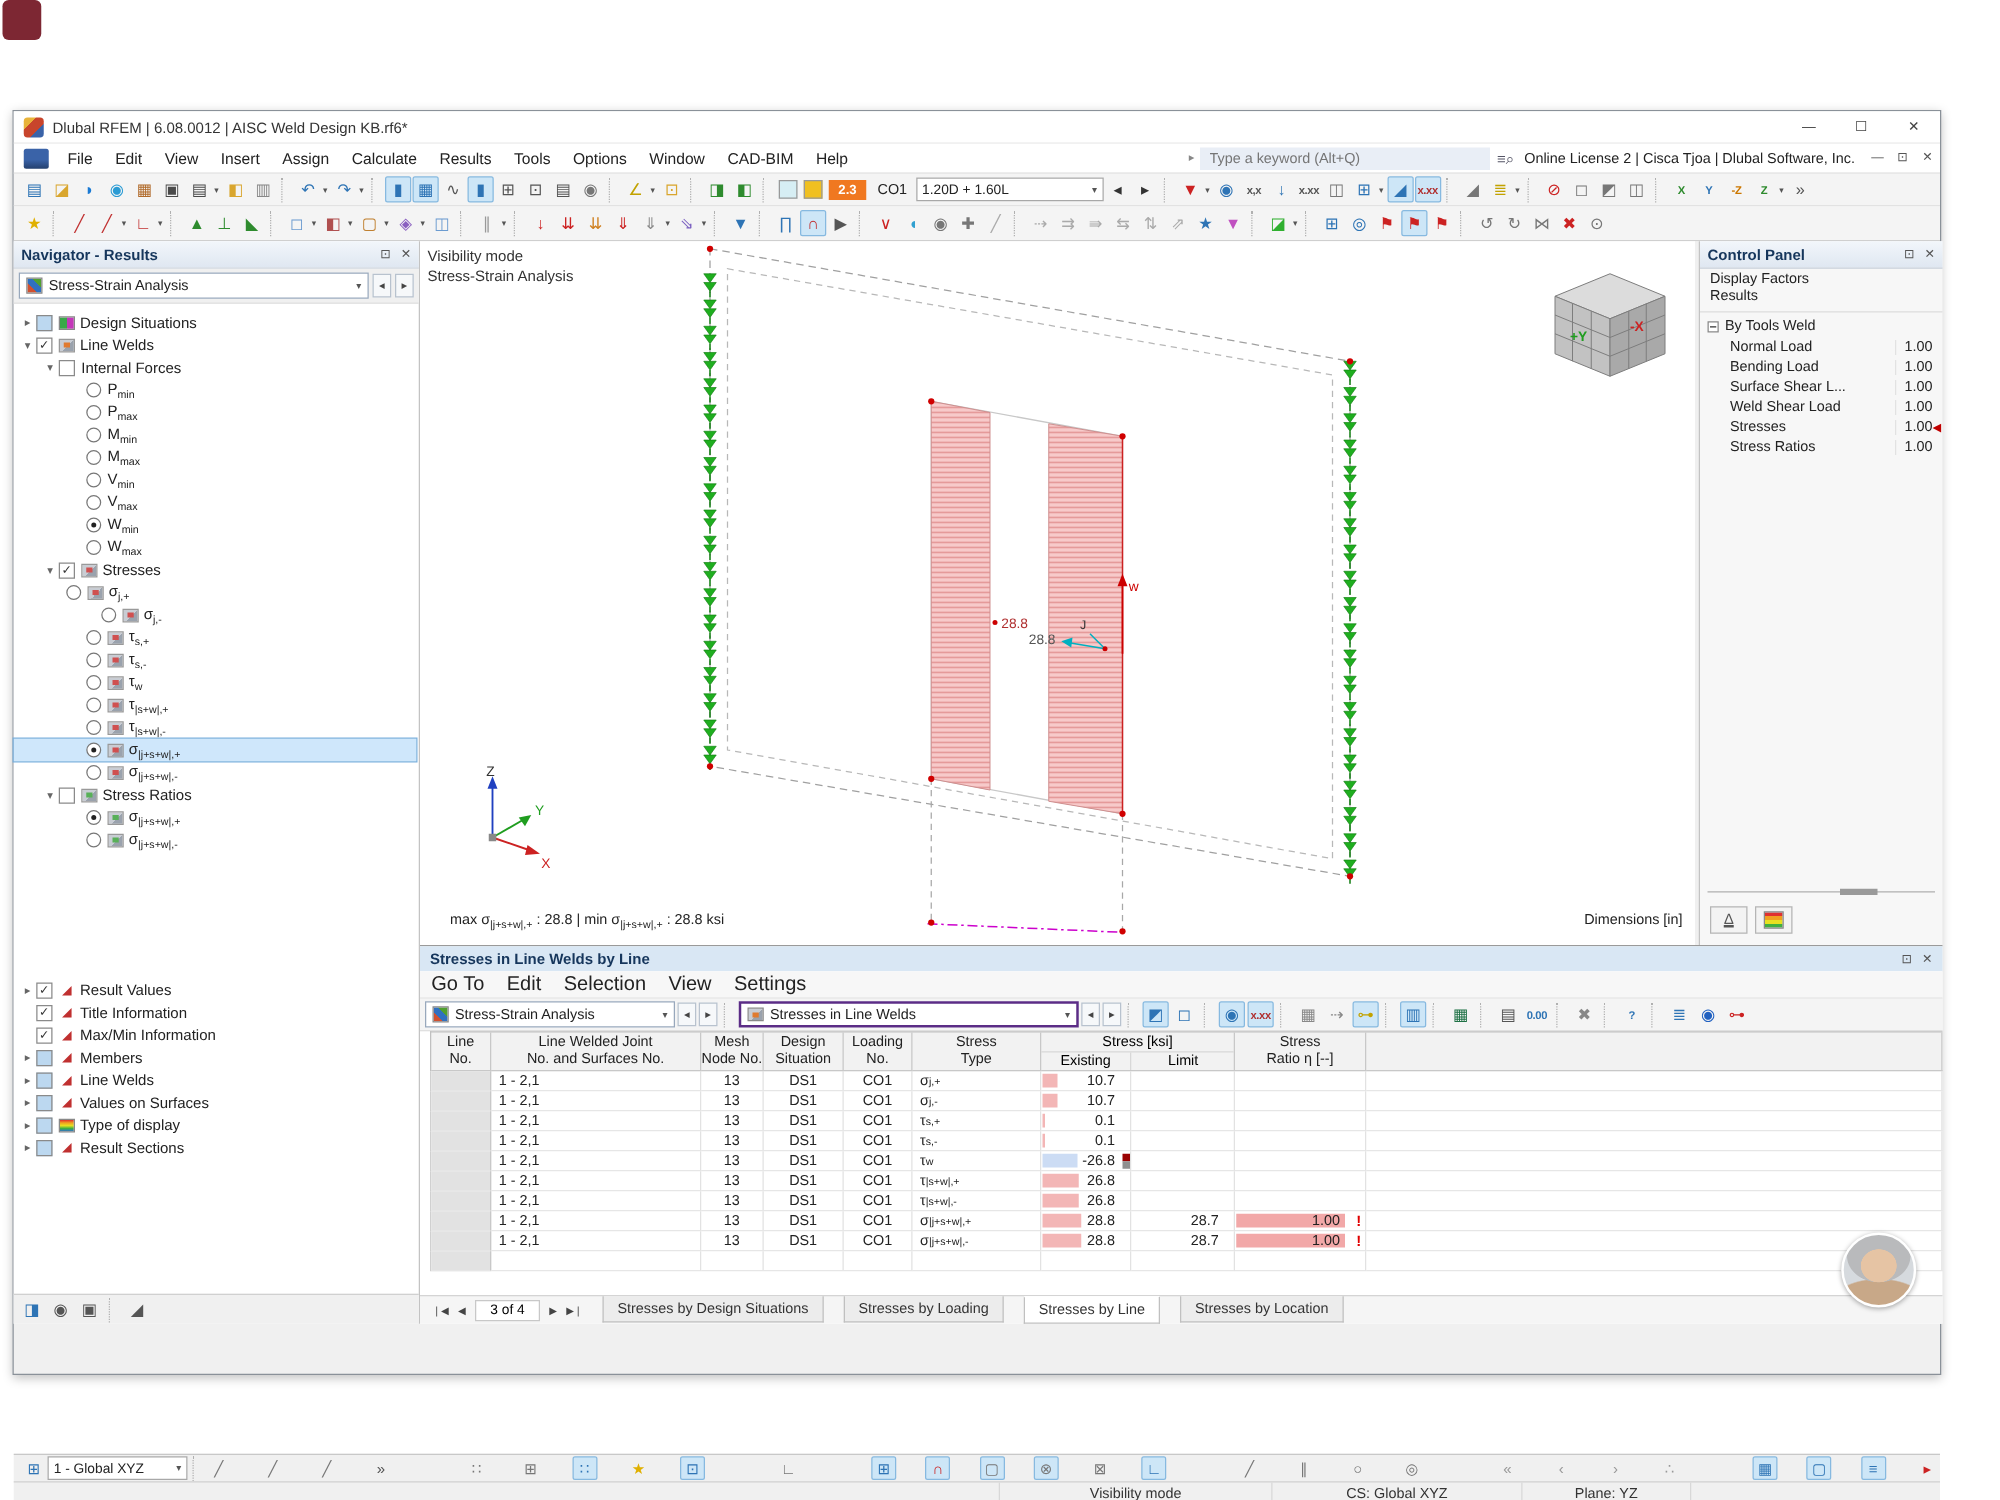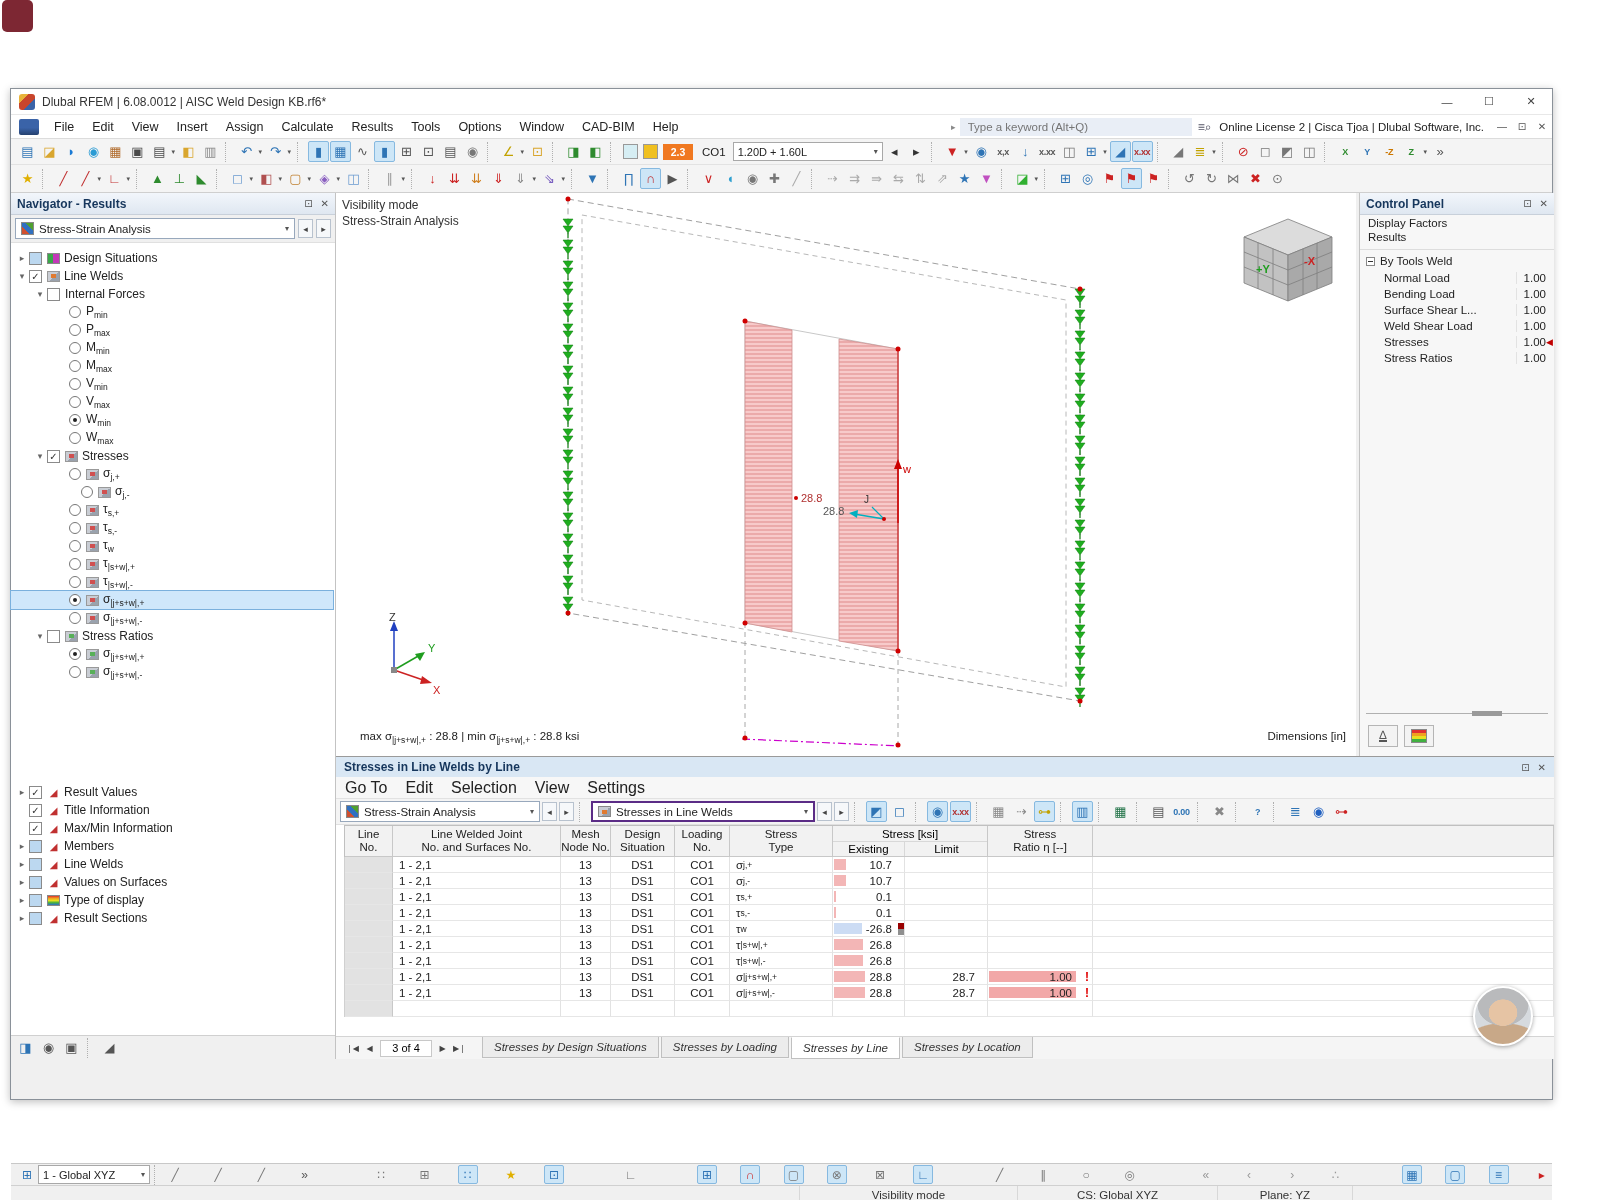--- a/index.html
+++ b/index.html
@@ -143,21 +143,21 @@
   .gc .rbar { position:absolute; left:1px; right:16px; top:2px; bottom:2px; background:#f2a8a8; z-index:0; }
   .gc .warn { position:absolute; right:3px; color:#e00000; font-weight:bold; font-size:12px; z-index:2; }
   .grouprow { background:#dbe9f7; }
   .grouprow .gc { border-bottom:1px solid #cfdded; background:#dbe9f7; }
   .stype sub { font-size:8.5px; }
 
   .pagertabs { position:absolute; left:0; right:0; bottom:0; height:23px; background:#f5f5f5; border-top:1px solid #d4d4d4; display:flex; align-items:center; padding-left:8px; }
   .pbtn { width:17px; height:17px; display:flex; align-items:center; justify-content:center; font-size:8px; color:#444; }
   .pager-label { width:52px; height:17px; background:#fff; border:1px solid #c8c8c8; font-size:11px; display:flex; align-items:center; justify-content:center; margin:0 2px; }
   .tabs { display:flex; margin-left:14px; height:22px; align-self:flex-start; margin-top:0; }
-  .tab { padding:0 11px; font-size:11.5px; color:#333; background:#ececec; border:1px solid #c0c0c0; border-top:none; display:flex; align-items:center; margin-right:2px; height:21px;font-style:italic; }
+  .tab { padding:0 11px; font-size:11.5px; color:#333; background:#ececec; border:1px solid #c0c0c0; border-top:none; display:flex; align-items:center; margin-right:16px; height:21px; }
   .tab.active { background:#fff; border-top:1px solid #fff; height:22px; }
 
   
   .btb { position:absolute; left:0; top:970px; right:0; height:22px; background:#f0f0f0; border-top:1px solid #c8c8c8; display:flex; align-items:center; padding-left:6px; gap:1px; }
   .btb .ticon { width:20px; height:19px; font-size:12px; }
   .statusbar { position:absolute; left:0; top:992px; right:0; height:19px; background:#f0f0f0; border-top:1px solid #d0d0d0; display:flex; align-items:stretch; font-size:11.5px; color:#333; }
   .seg { border-left:1px solid #d8d8d8; display:flex; align-items:center; justify-content:center; }
   .seg.fill { flex:1; border-left:none; }
   .seg.s1 { width:218px; } .seg.s2 { width:200px; } .seg.s3 { width:135px; } .seg.s4 { width:200px; }
 
@@ -416,21 +416,21 @@
               <span class="texp"></span>
               <span class="radio"></span>
               <span class="tlabel">W<sub>max</sub></span>
             </div>
             <div class="titem" style="padding-left: 22px;">
               <span class="texp">▾</span>
               <span class="cb">✓</span>
               <span class="wic red"></span>
               <span class="tlabel">Stresses</span>
             </div>
-            <div class="titem" style="padding-left: 44px;">
+            <div class="titem" style=" margin-left: 28px;">
               <span class="texp"></span>
               <span class="radio"></span>
               <span class="wic red"></span>
               <span class="tlabel">σ<sub>j,+</sub></span>
             </div>
             <div class="titem" style="padding-left: 56px;">
               <span class="texp"></span>
               <span class="radio"></span>
               <span class="wic red"></span>
               <span class="tlabel">σ<sub>j,-</sub></span>
@@ -763,21 +763,21 @@
           </div>
         <div class="ttb">
           <div class="combo-big" style="width:200px">
             <span class="cube-chip"></span>
             <span>Stress-Strain Analysis</span>
             <span class="chev">▾</span>
           </div>
           <div class="nav-btn">◂</div>
           <div class="nav-btn">▸</div>
           <div class="tsep"></div>
-          <div class="combo-big combo-hl" style="width:224px">
+          <div class="combo-big combo-hl" style="width:272px">
             <span class="weld-chip"></span>
             <span>Stresses in Line Welds</span>
             <span class="chev">▾</span>
           </div>
           <div class="nav-btn">◂</div>
           <div class="nav-btn">▸</div>
           <div class="tsep"></div>
           <div id="table-toolbar-icons" style="display:flex;align-items:center;gap:2px;">
               <span class="ticon active" style="color: rgb(46, 116, 181);">◩</span>
               <span class="ticon" style="color: rgb(46, 116, 181);">◻</span>

